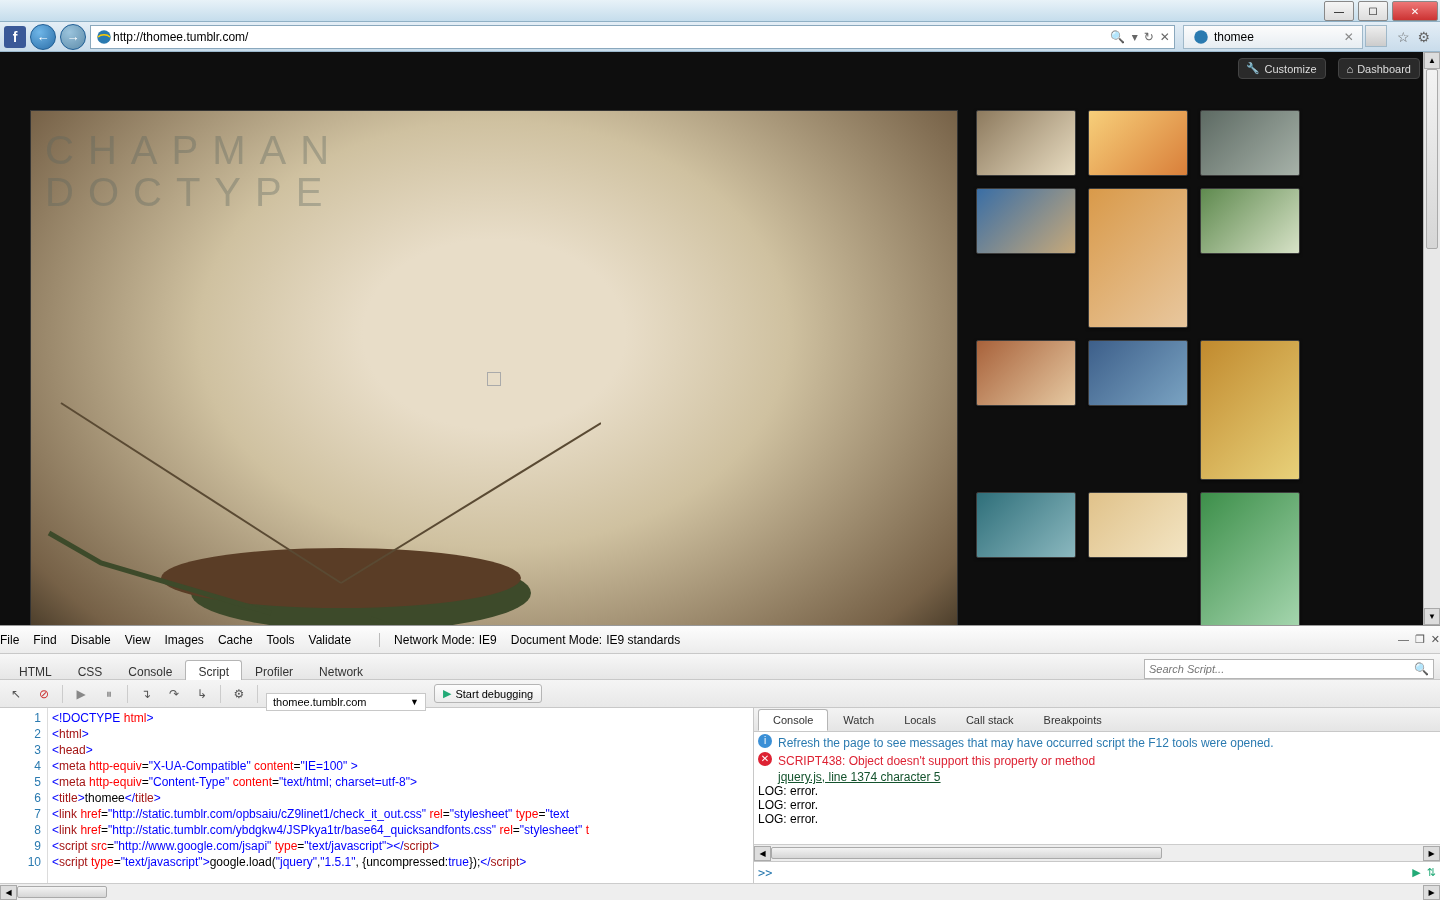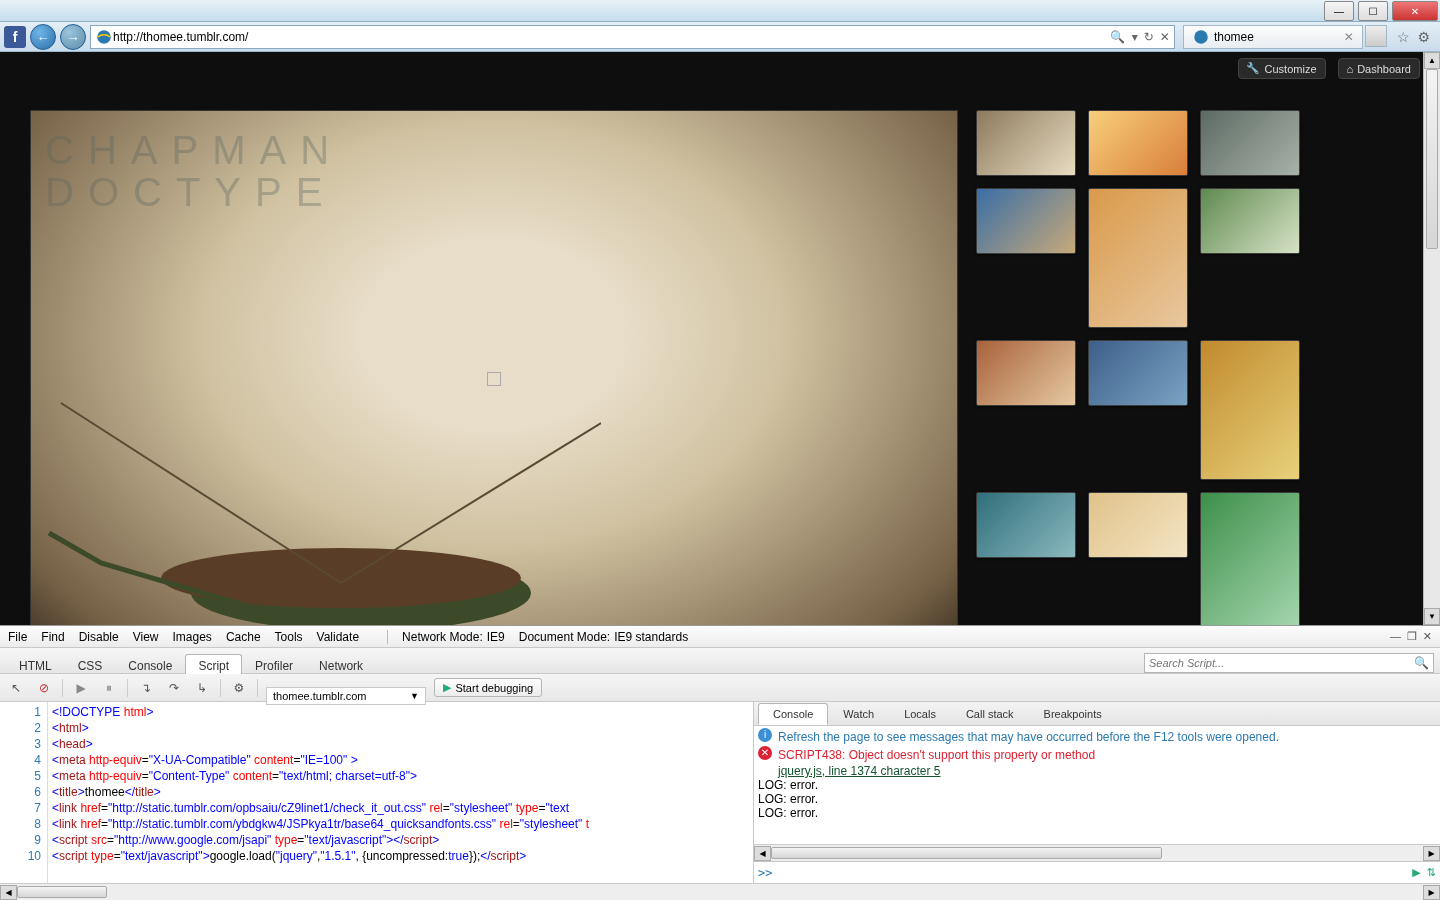--- a/index.html
+++ b/index.html
@@ -40,21 +40,21 @@
 .thumbs { width:340px; display:flex; flex-wrap:wrap; gap:12px; align-content:flex-start; }
 .thumb { width:100px; height:66px; border:1px solid #3c3c3c; border-radius:2px; box-shadow:0 1px 3px rgba(0,0,0,0.6); }
 .thumb.tall { height:140px; }
 .vscroll { position:absolute; right:0; top:0; width:17px; height:100%; background:#e8e8e8; border-left:1px solid #bbb; }
 .vscroll .up,.vscroll .down{height:17px;background:#ddd;border:1px solid #aaa;font-size:8px;display:flex;align-items:center;justify-content:center;}
 .vscroll .thumb-bar{position:absolute;top:17px;left:2px;right:2px;height:180px;background:linear-gradient(#f3f3f3,#d6d6d6);border:1px solid #aaa;border-radius:2px;}
 .vscroll .down{position:absolute;bottom:0;width:100%;}
 
 
 .devtools { height: 275px; background:#fff; border-top:1px solid #999; display:flex; flex-direction:column; font-size:12px; }
-.dt-menubar { height:22px; background: linear-gradient(#fdfdfd,#ececec); border-bottom:1px solid #c8c8c8; display:flex; align-items:center; padding:0 8px; gap:14px; }
+.dt-menubar { height:28px; background: linear-gradient(#fdfdfd,#ececec); border-bottom:1px solid #c8c8c8; display:flex; align-items:center; padding:0 0; gap:14px; }
 .dt-menubar .right { margin-left:auto; display:flex; gap:6px; color:#555; }
 .dt-menubar .win-ctrl { font-size:11px; cursor:pointer; }
 .dt-tabs { height:26px; background: linear-gradient(#f7f7f7,#e6e6e6); border-bottom:1px solid #c8c8c8; display:flex; align-items:flex-end; padding:0 6px; gap:2px; }
 .dt-tab { padding:4px 12px; border:1px solid transparent; color:#333; cursor:pointer; }
 .dt-tab.active { background:#fff; border:1px solid #b5b5b5; border-bottom:1px solid #fff; border-radius:3px 3px 0 0; }
 .dt-search { margin-left:auto; display:flex; align-items:center; border:1px solid #b5b5b5; background:#fff; padding:1px 4px; width:290px; height:20px; }
 .dt-search input { flex:1; border:none; outline:none; font-size:11px; font-style:italic; color:#888; }
 .dt-toolbar { height:28px; background:linear-gradient(#f5f5f5,#e8e8e8); border-bottom:1px solid #c8c8c8; display:flex; align-items:center; gap:8px; padding:0 6px; }
 .tb-btn { width:20px; height:20px; display:flex; align-items:center; justify-content:center; color:#555; border:1px solid transparent; }
 .tb-sep { width:1px; height:18px; background:#ccc; }
@@ -254,21 +254,21 @@
       <div class="cp-tabs" id="cp-tabs">
           <span class="cp-tab active">Console</span>
           <span class="cp-tab">Watch</span>
           <span class="cp-tab">Locals</span>
           <span class="cp-tab">Call stack</span>
           <span class="cp-tab">Breakpoints</span>
         </div>
       <div class="cp-body">
         <div class="cp-line info">
             <span class="ico">i</span>
-            <span class="msg">Refresh the page to see messages that may have occurred before the F12 tools were opened.</span>
+            <span class="msg">Refresh the page to see messages that may have occurred script the F12 tools were opened.</span>
           </div>
         <div class="cp-line err">
             <span class="ico">✕</span>
             <span class="msg">SCRIPT438: Object doesn't support this property or method</span>
           </div>
         <div class="cp-link">jquery.js, line 1374 character 5</div>
         <div class="cp-log">LOG: error.</div>
         <div class="cp-log">LOG: error.</div>
         <div class="cp-log">LOG: error.</div>
       </div>

